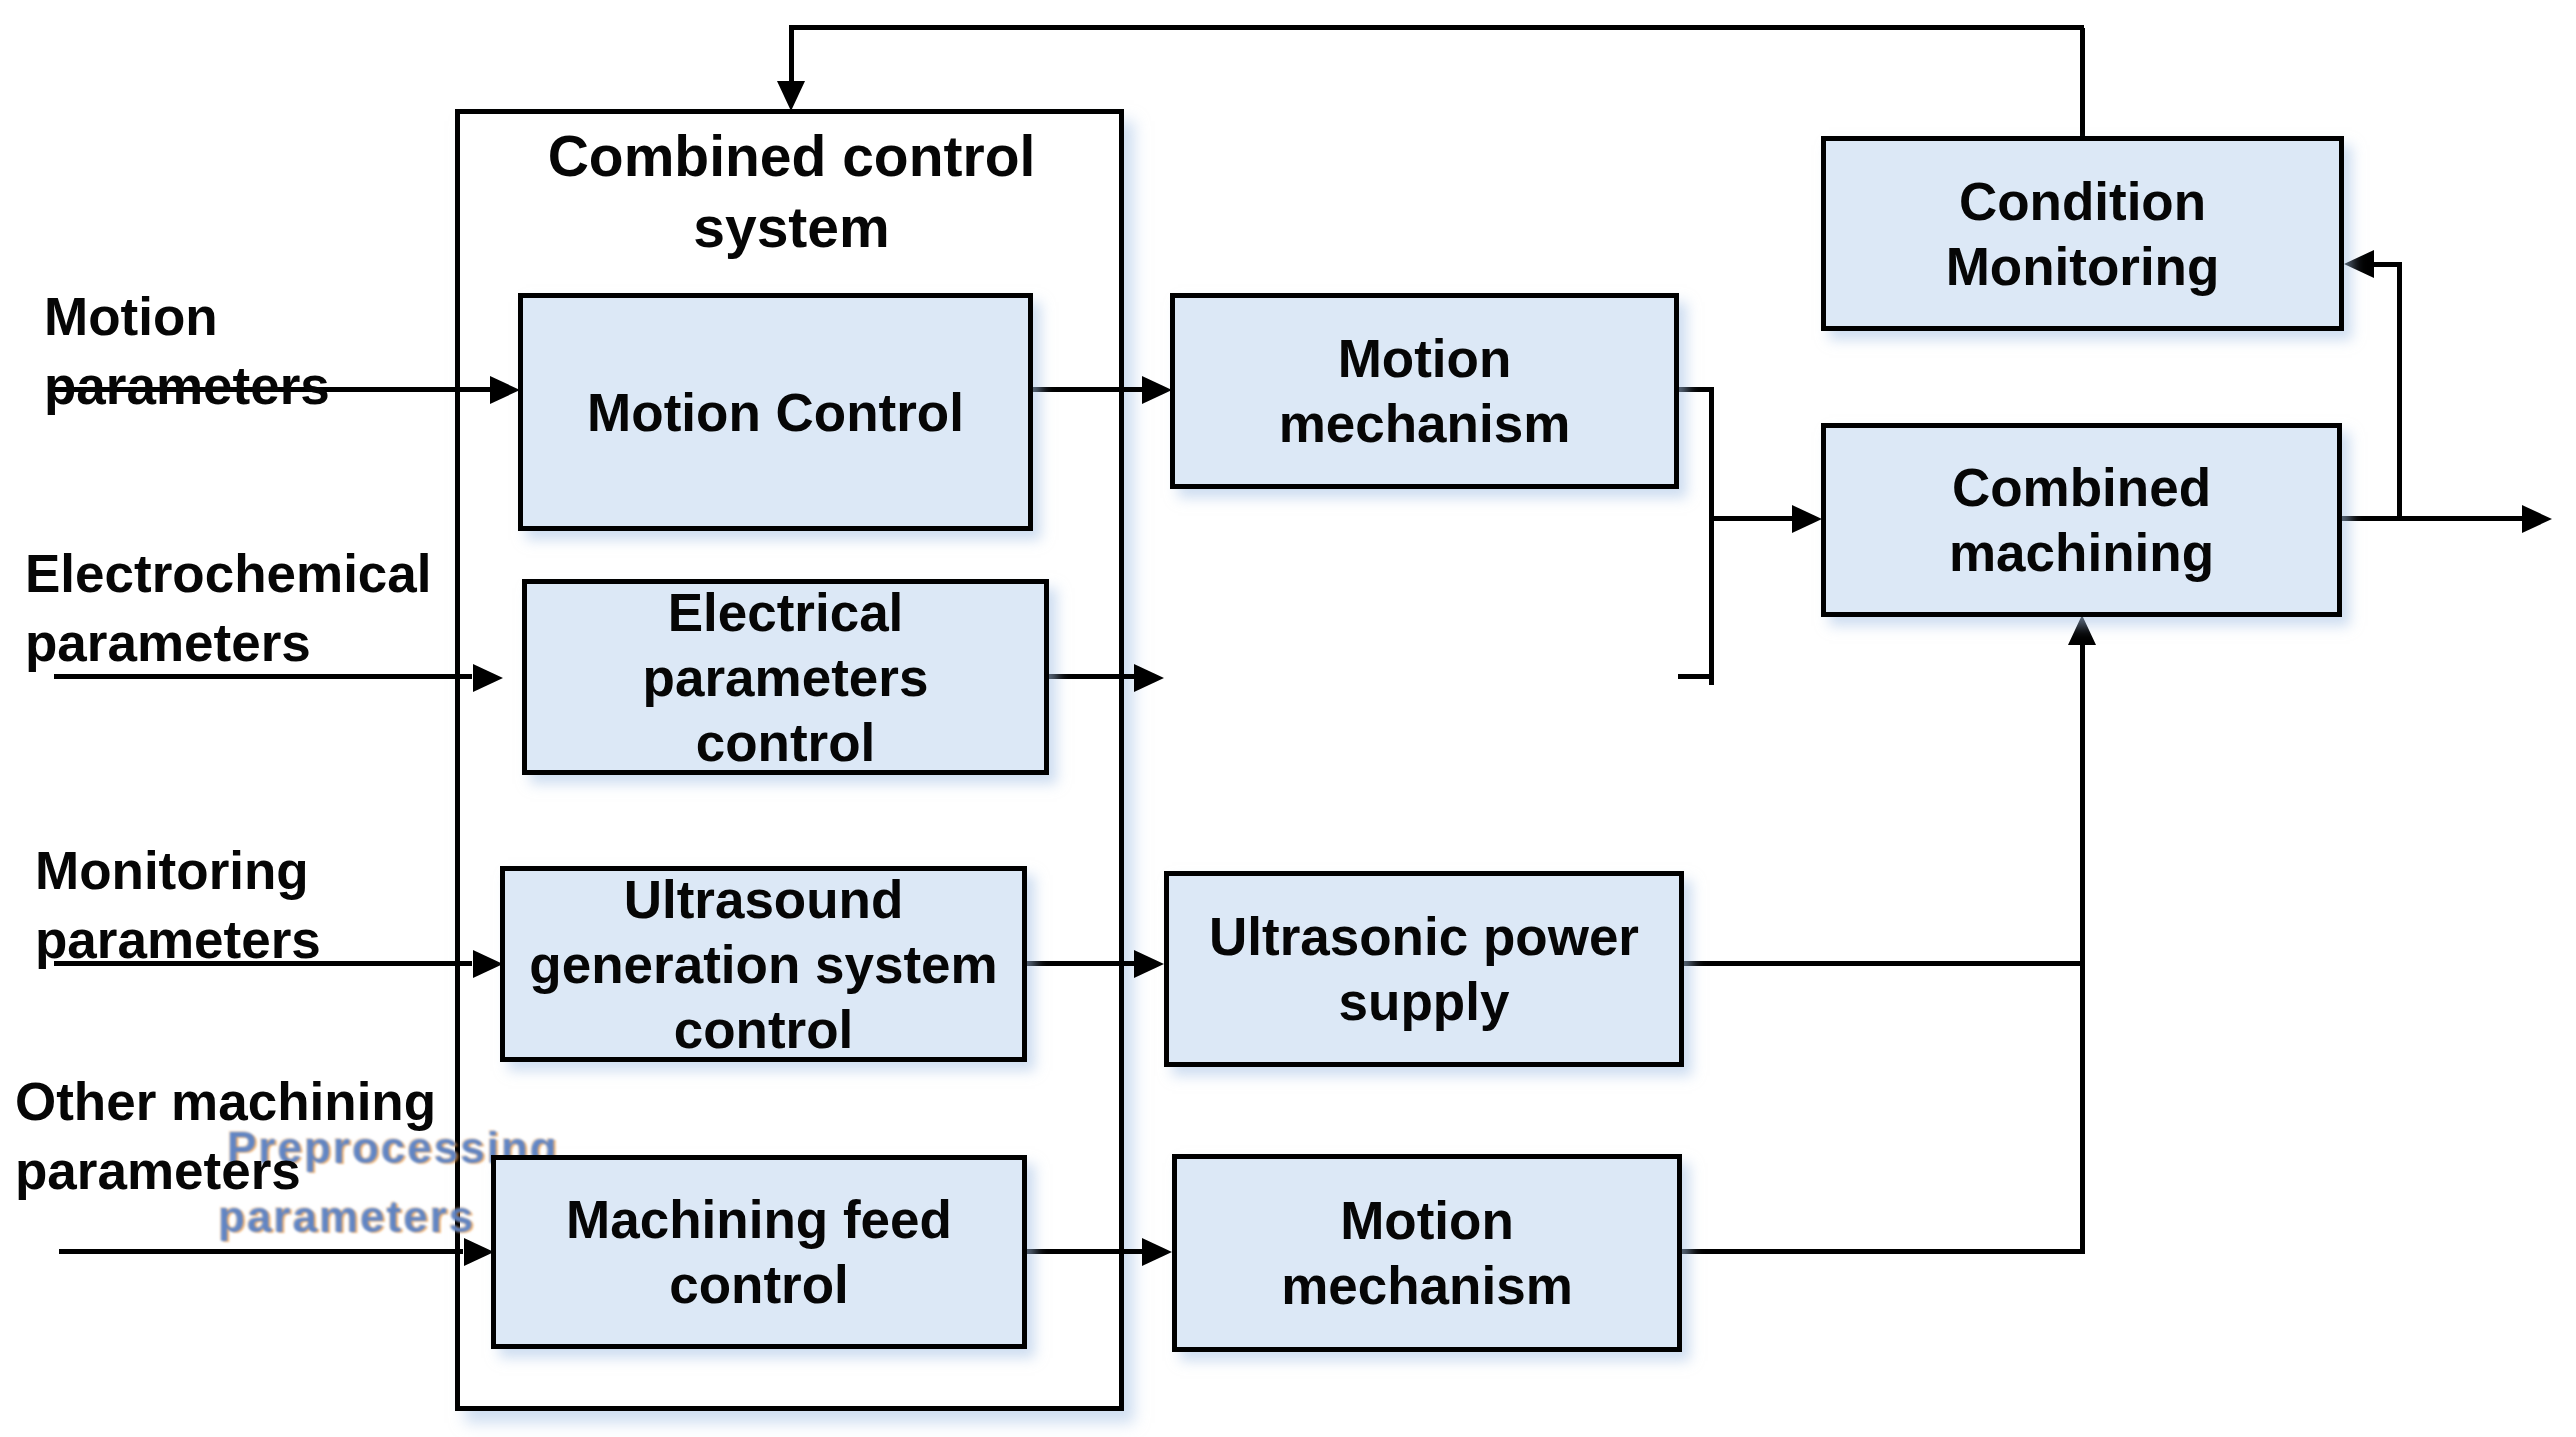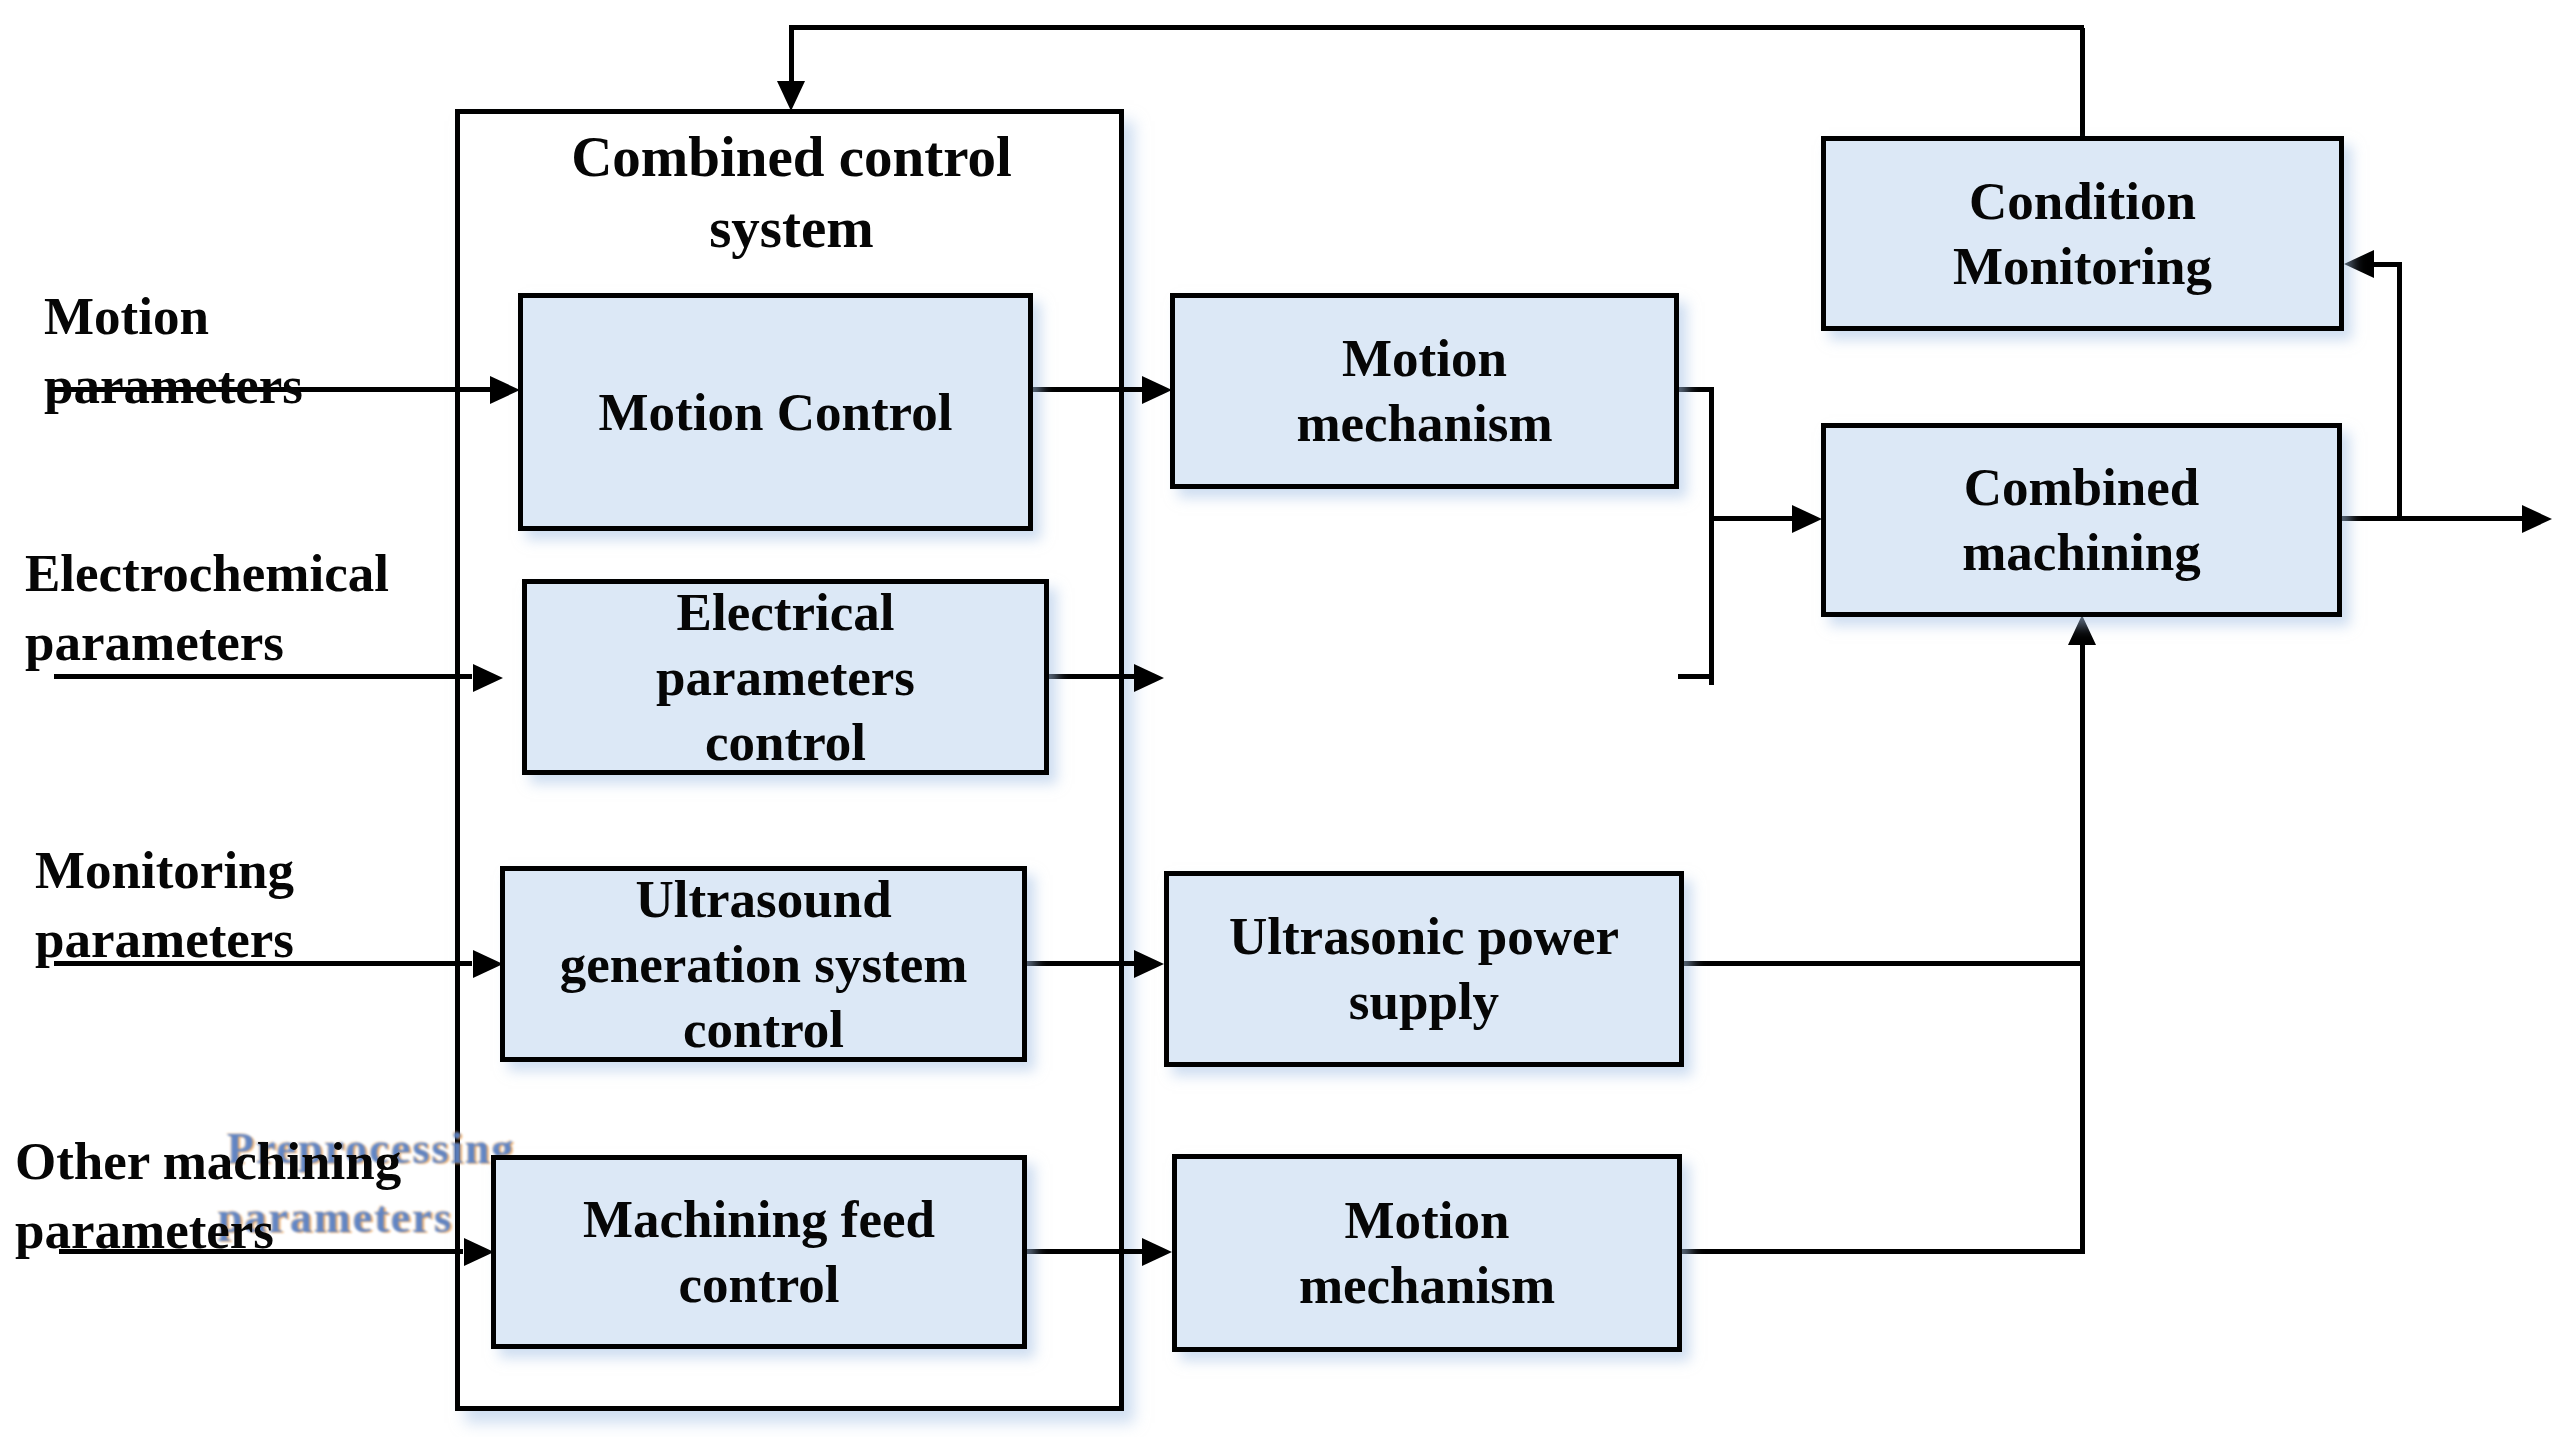--- a/index.html
+++ b/index.html
@@ -4,21 +4,21 @@
 <style>
   :root{
     --box-fill:#dce8f6;
     --line:#000000;
     --bg:#ffffff;
     --shadow:rgba(168,195,230,.55);
   }
   html,body{margin:0;padding:0;background:var(--bg);}
   .stage{
     position:relative;width:2576px;height:1438px;background:var(--bg);
-    font-family:Liberation Serif, serif;
+    font-family:Liberation Sans, sans-serif;
     font-weight:bold;color:#060606;overflow:hidden;
   }
   .box{
     position:absolute;box-sizing:border-box;
     background:var(--box-fill);
     border:5px solid var(--line);
     display:flex;align-items:center;justify-content:center;
     text-align:center;white-space:pre-line;
     font-size:53px;line-height:65px;
     box-shadow:8px 9px 12px var(--shadow);
@@ -60,21 +60,21 @@
   <div class="outerbox" style="left:455px;top:109px;width:669px;height:1302px;"></div>
   <div class="systitle" style="left:475px;top:121px;width:633px;">Combined control
 system</div>
 
   <div class="inlabel" style="left:44px;top:282px;">Motion
 parameters</div>
   <div class="inlabel" style="left:25px;top:539px;">Electrochemical
 parameters</div>
   <div class="inlabel" style="left:35px;top:836px;">Monitoring
 parameters</div>
-  <div class="inlabel" style="left:15px;top:1127px;">Other machining
+  <div class="inlabel" style="left:15px;top:1067px;">Other machining
 parameters</div>
   <div class="ghost" style="left:227px;top:1123px;">Preprocessing</div>
   <div class="ghost" style="left:218px;top:1192px;">parameters</div>
 
   <div class="box" style="left:518px;top:293px;width:515px;height:238px;">Motion Control</div>
   <div class="box" style="left:522px;top:579px;width:527px;height:196px;">Electrical
 parameters
 control</div>
   <div class="box" style="left:500px;top:866px;width:527px;height:196px;">Ultrasound
 generation system

